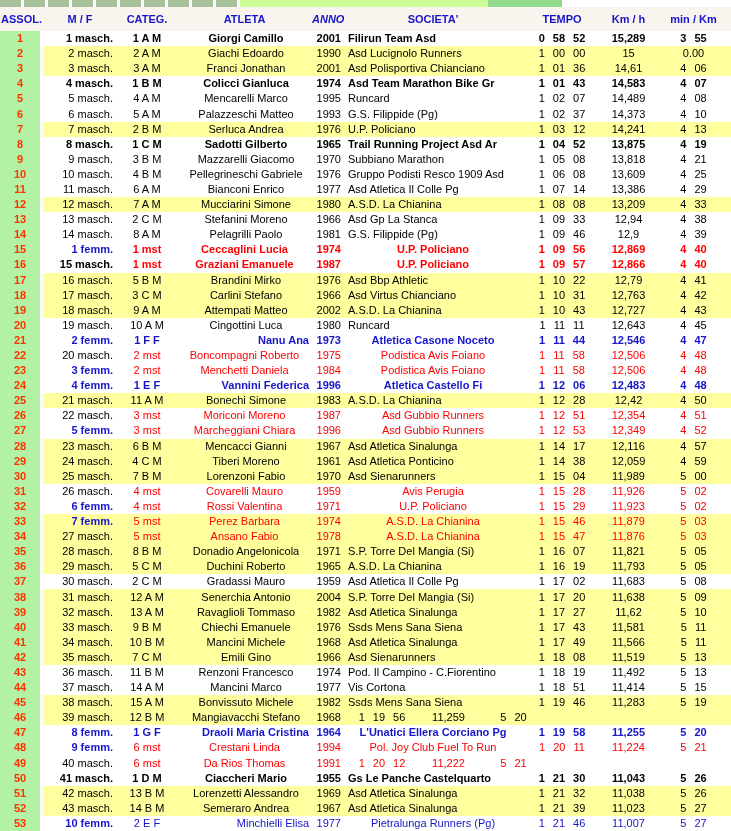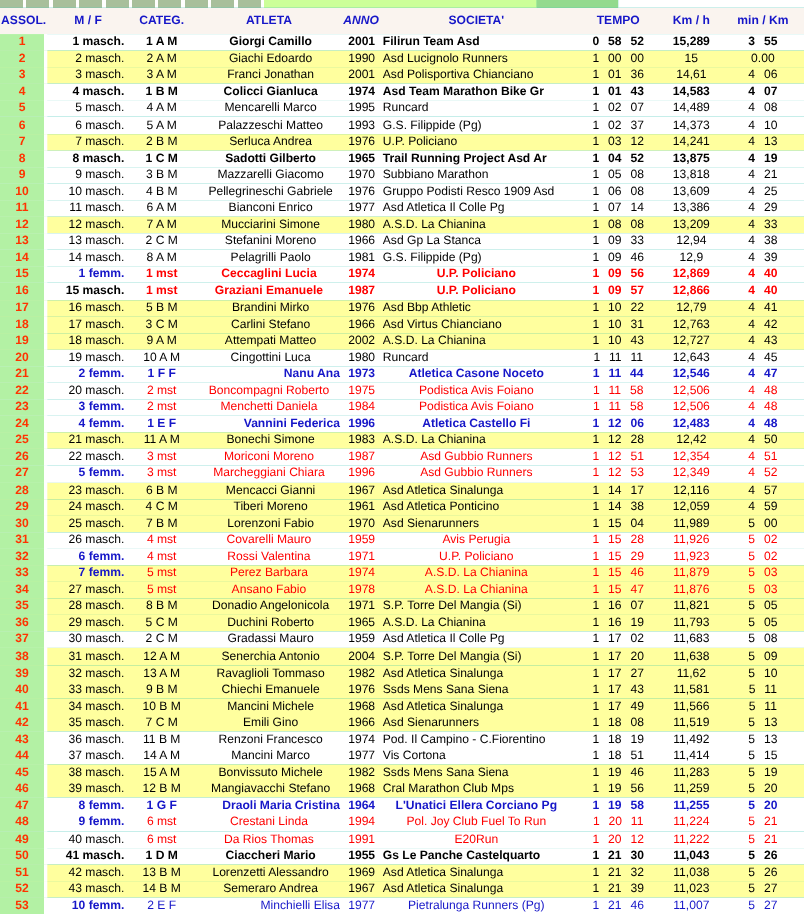--- a/index.html
+++ b/index.html
@@ -614,21 +614,20 @@
     <div class="c c8 cv">11,283</div>
     <div class="c c9 cv">5 19</div>
   </div>
       <div class="row bg-y col-k">
     <div class="c c1">46</div>
     <div class="sp"></div>
     <div class="c c2 mf-k">39 masch.</div>
     <div class="c c3 cv">12 B M</div>
     <div class="c c4 cv">Mangiavacchi Stefano</div>
     <div class="c c5 cv">1968</div>
-    <div class="c c6 cv">Cral Marathon Club Mps</div>
     <div class="c c7 cv">1 19 56</div>
     <div class="c c8 cv">11,259</div>
     <div class="c c9 cv">5 20</div>
   </div>
       <div class="row bg-w col-b w-bold a-r">
     <div class="c c1">47</div>
     <div class="sp"></div>
     <div class="c c2 mf-b">8 femm.</div>
     <div class="c c3 cv">1 G F</div>
     <div class="c c4 cv">Draoli Maria Cristina</div>
@@ -650,21 +649,20 @@
     <div class="c c8 cv">11,224</div>
     <div class="c c9 cv">5 21</div>
   </div>
       <div class="row bg-w col-r a-c">
     <div class="c c1">49</div>
     <div class="sp"></div>
     <div class="c c2 mf-k">40 masch.</div>
     <div class="c c3 cv">6 mst</div>
     <div class="c c4 cv">Da Rios Thomas</div>
     <div class="c c5 cv">1991</div>
-    <div class="c c6 cv">E20Run</div>
     <div class="c c7 cv">1 20 12</div>
     <div class="c c8 cv">11,222</div>
     <div class="c c9 cv">5 21</div>
   </div>
       <div class="row bg-w col-k w-bold">
     <div class="c c1">50</div>
     <div class="sp"></div>
     <div class="c c2 mf-k">41 masch.</div>
     <div class="c c3 cv">1 D M</div>
     <div class="c c4 cv">Ciaccheri Mario</div>

